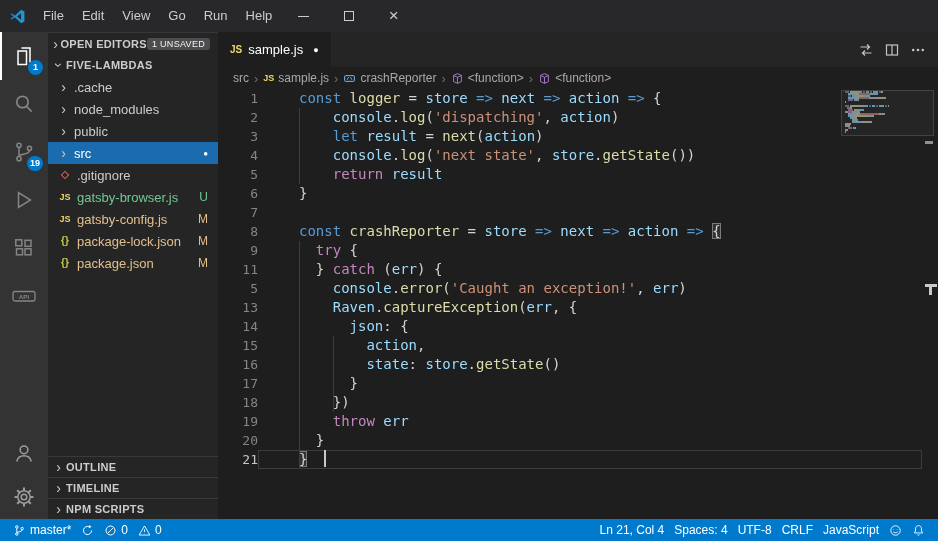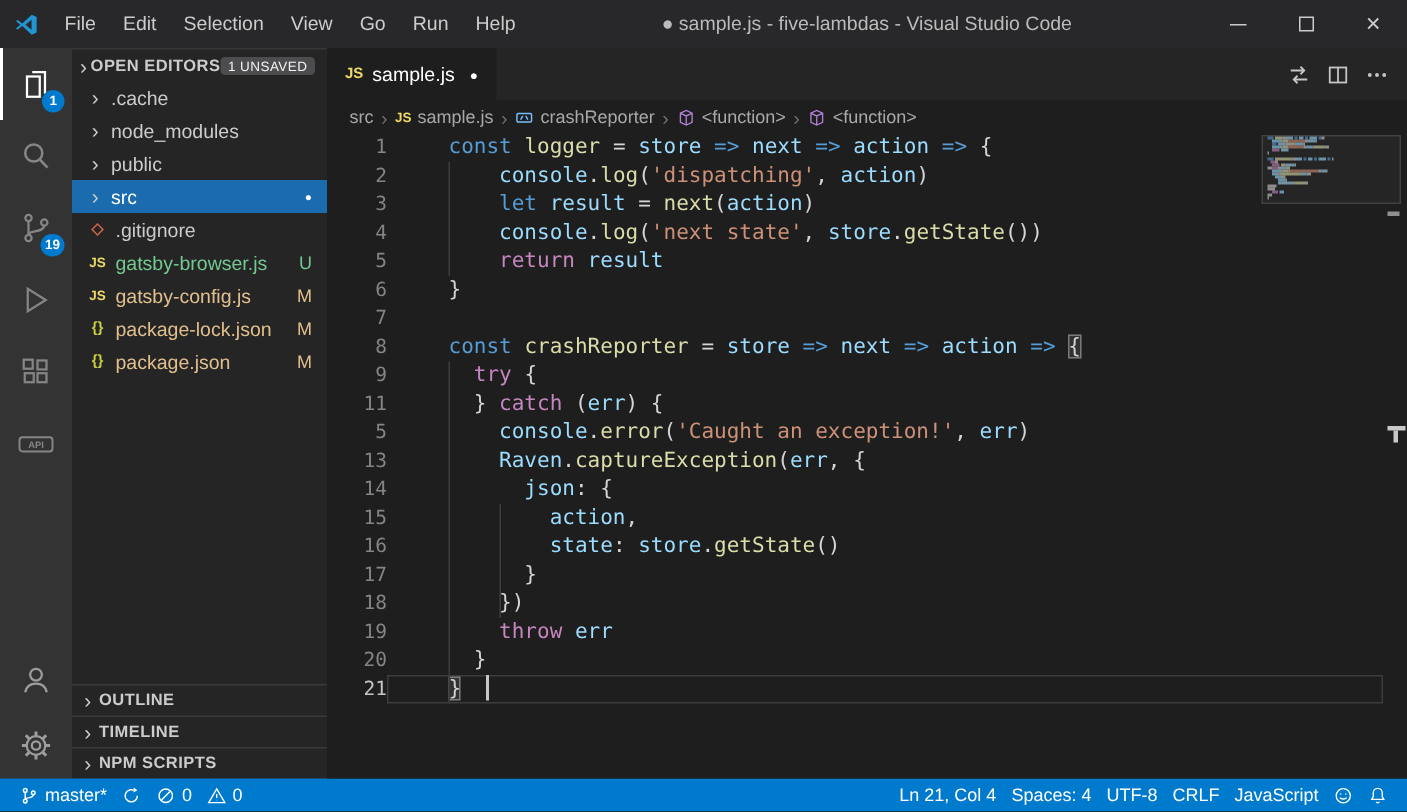--- a/index.html
+++ b/index.html
@@ -104,27 +104,25 @@
 
   <div class="titlebar">
     <span class="logo icon">
         <svg width="17" height="17" viewBox="0 0 24 24">
           <path d="M17.2 2.6 8.2 10.9 4 7.6 2.2 8.5l4.3 3.5-4.3 3.5 1.8.9 4.2-3.3 9 8.3 4.6-2.2V4.8zM17 7.3v9.4L11.3 12z" fill="#2194d2"></path>
         </svg>
       </span>
     <div class="menubar">
         <div class="menu-item">File</div>
         <div class="menu-item">Edit</div>
-        <div class="menu-item">Selection</div>
         <div class="menu-item">View</div>
         <div class="menu-item">Go</div>
         <div class="menu-item">Run</div>
         <div class="menu-item">Help</div>
       </div>
-    <div class="wtitle">● sample.js - five-lambdas - Visual Studio Code</div>
     <div class="wctrls">
       <div class="wc">
           <span class="wc-min"></span>
         </div>
       <div class="wc">
           <span class="wc-max"></span>
         </div>
       <div class="wc">×</div>
     </div>
   </div>
@@ -206,20 +204,24 @@
             </span>
           </div>
         </div>
     </div>
 
     <div class="sidebar">
       <div class="sec-row oe">
         <span class="chev">›</span>
         <span class="sec-label">OPEN EDITORS</span>
         <span class="oe-badge">1 UNSAVED</span>
+      </div>
+      <div class="sec-row">
+        <span class="chev open">›</span>
+        <span class="sec-label">FIVE-LAMBDAS</span>
       </div>
       <div class="tree">
           <div class="tree-row">
             <span class="chev">›</span>
             <span class="fname">.cache</span>
           </div>
           <div class="tree-row">
             <span class="chev">›</span>
             <span class="fname">node_modules</span>
           </div>

